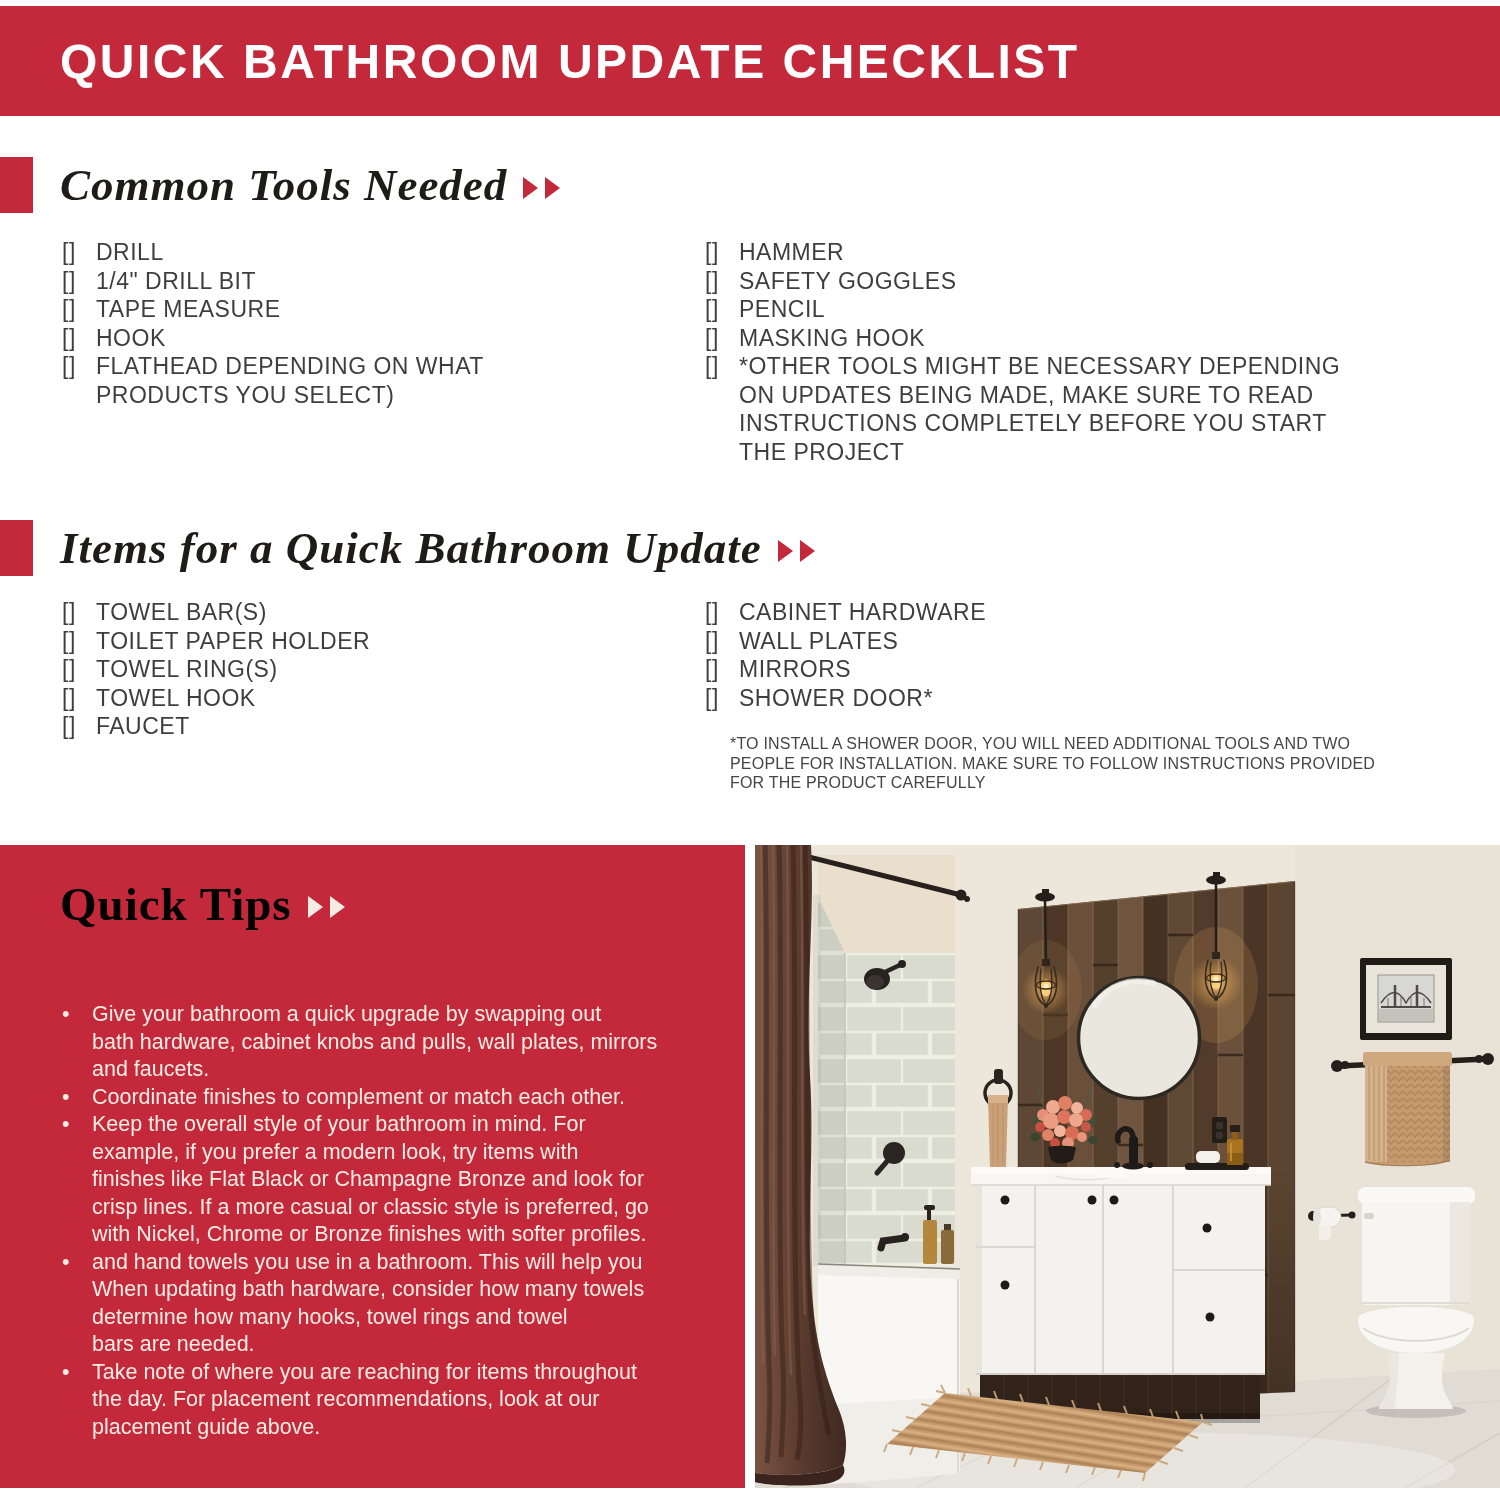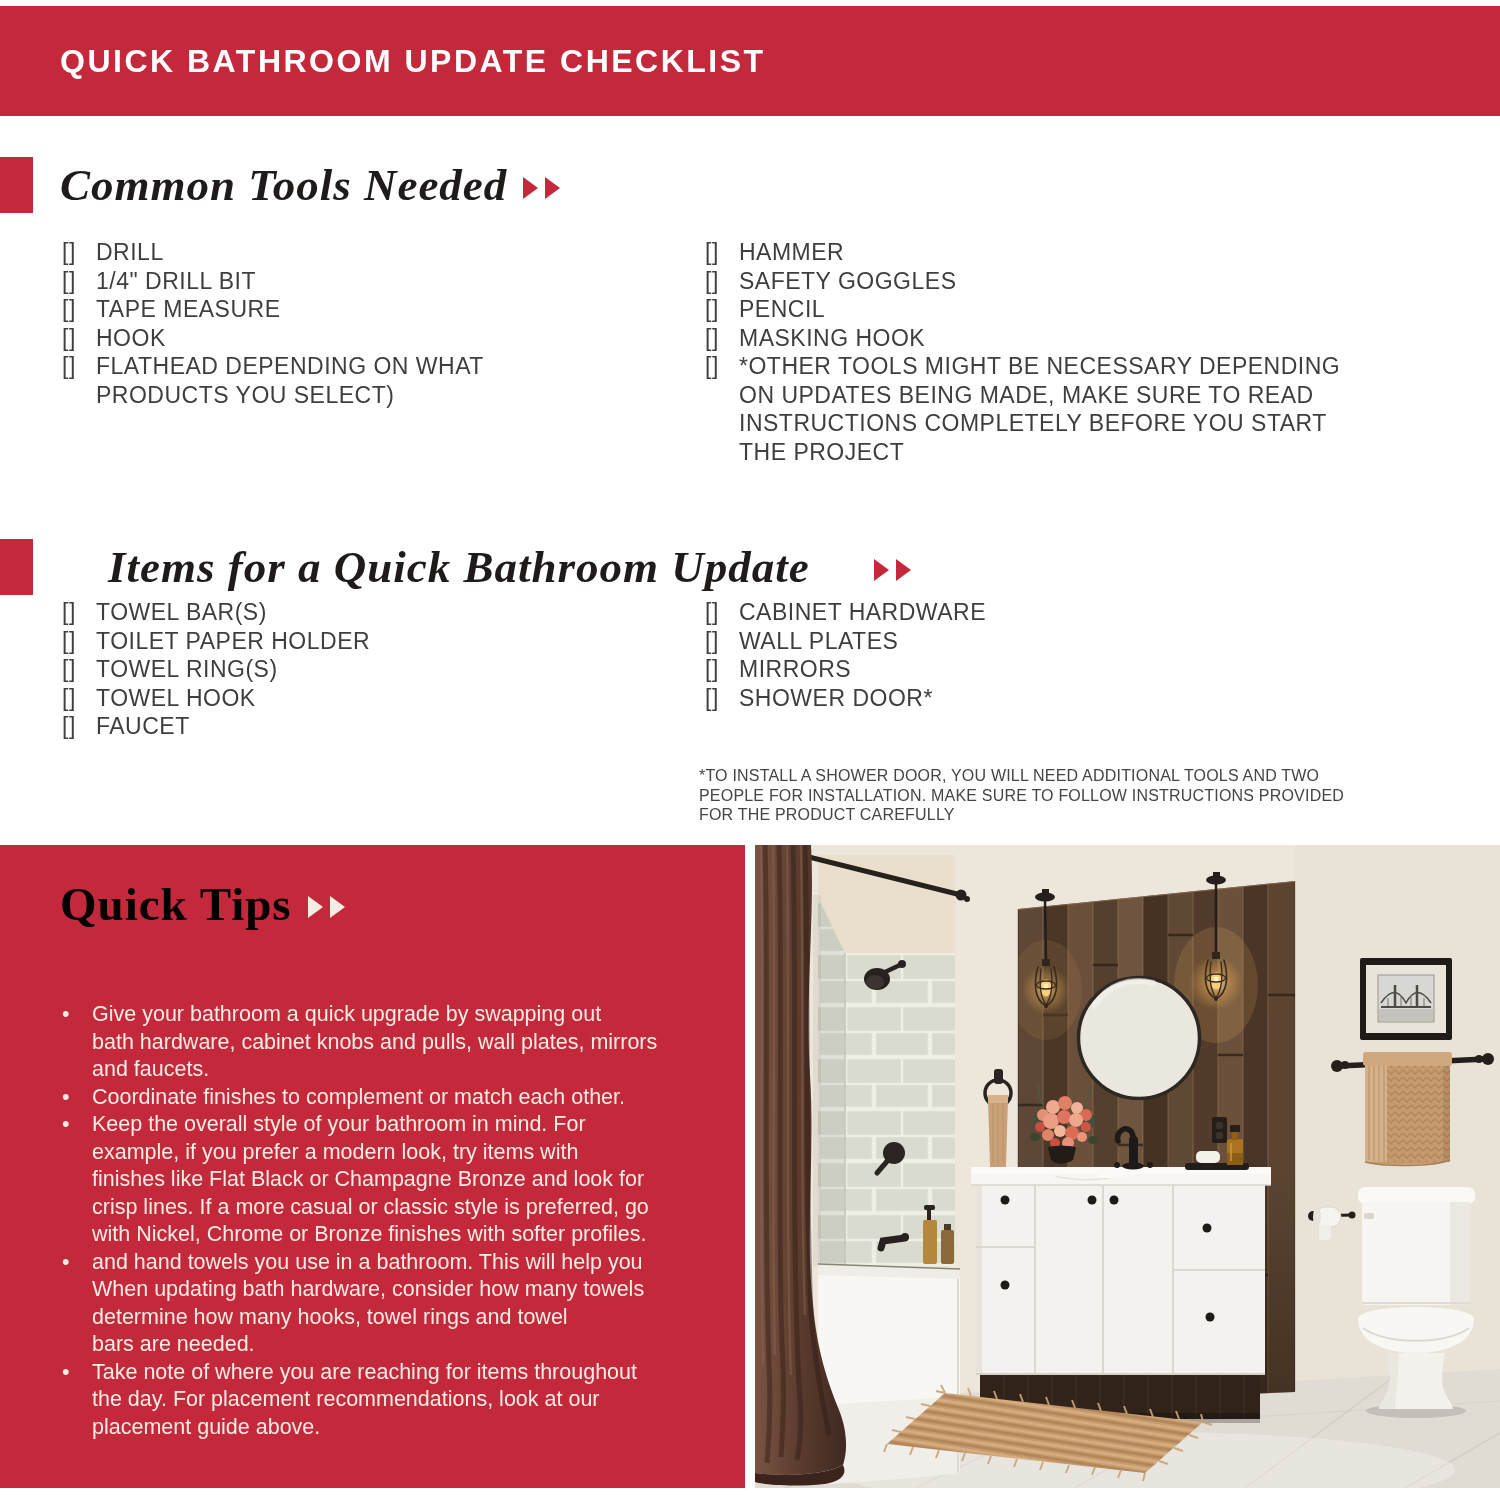--- a/index.html
+++ b/index.html
@@ -3,47 +3,47 @@
 <meta charset="utf-8">
 <style>
   html,body{margin:0;padding:0;}
   body{width:1500px;height:1500px;background:#ffffff;position:relative;overflow:hidden;
        font-family:"Liberation Sans",sans-serif;}
   #canvas{position:absolute;inset:0;width:1500px;height:1500px;}
 
   
   .banner{position:absolute;left:0;top:6px;width:1500px;height:110px;background:#C4293B;
           display:flex;align-items:center;}
-  .banner h1{margin:0 0 0 60px;color:#ffffff;font-size:32px;font-weight:bold;letter-spacing:2.5px;}
+  .banner h1{margin:0 0 0 60px;color:#ffffff;font-size:48px;font-weight:bold;letter-spacing:2.5px;}
 
   
   .sec-head{position:absolute;left:0;display:flex;align-items:center;height:62px;}
   #tools-head{top:154px;}
-  #items-head{top:536px;gap:48px;}
+  #items-head{top:517px;}
   .accent{width:33px;height:56px;background:#C4293B;margin-right:27px;flex:none;}
   .sec-title{font-family:"Liberation Serif",serif;font-weight:bold;color:#1E1B1A;
              font-size:45px;letter-spacing:1px;white-space:nowrap;font-style:italic;}
   .arrows{display:flex;margin-left:16px;margin-top:6px;}
   .tri{width:0;height:0;border-top:11px solid transparent;border-bottom:11px solid transparent;
        border-left:15px solid #C4293B;margin-right:7px;}
   .tri.cream{border-left-color:#F5ECE3;}
 
   
   .checklist{position:absolute;list-style:none;margin:0;padding:0;}
   #tools-left{left:62px;top:238px;}
   #tools-right{left:705px;top:238px;}
   #items-left{left:62px;top:598px;}
   #items-right{left:705px;top:598px;}
   .checklist li{display:flex;color:#3E3E3E;font-size:23px;line-height:28.5px;letter-spacing:0.5px;}
   .cb{width:34px;flex:none;}
   .label span{display:block;white-space:nowrap;}
 
   
-  .footnote{position:absolute;left:699px;top:734px;color:#454545;font-size:16px;
-            line-height:19.5px;letter-spacing:0.2px;margin-top:32px;}
+  .footnote{position:absolute;left:730px;top:734px;color:#454545;font-size:16px;
+            line-height:19.5px;letter-spacing:0.2px;}
 
   
   .tips-panel{position:absolute;left:0;top:845px;width:745px;height:643px;background:#C4293B;}
   .tips-head{position:absolute;left:60px;top:32px;display:flex;align-items:center;}
   .tips-title{font-family:"Liberation Serif",serif;font-weight:bold;color:#000000;
               font-size:47px;letter-spacing:1px;}
   .tips-list{position:absolute;left:62px;top:156px;width:665px;list-style:none;margin:0;padding:0;}
   .tips-list li{display:flex;color:#F5ECE3;font-size:21.5px;line-height:27.5px;}
   .bullet{width:30px;flex:none;font-size:21.5px;}
   .tiptext span{display:block;white-space:nowrap;}

